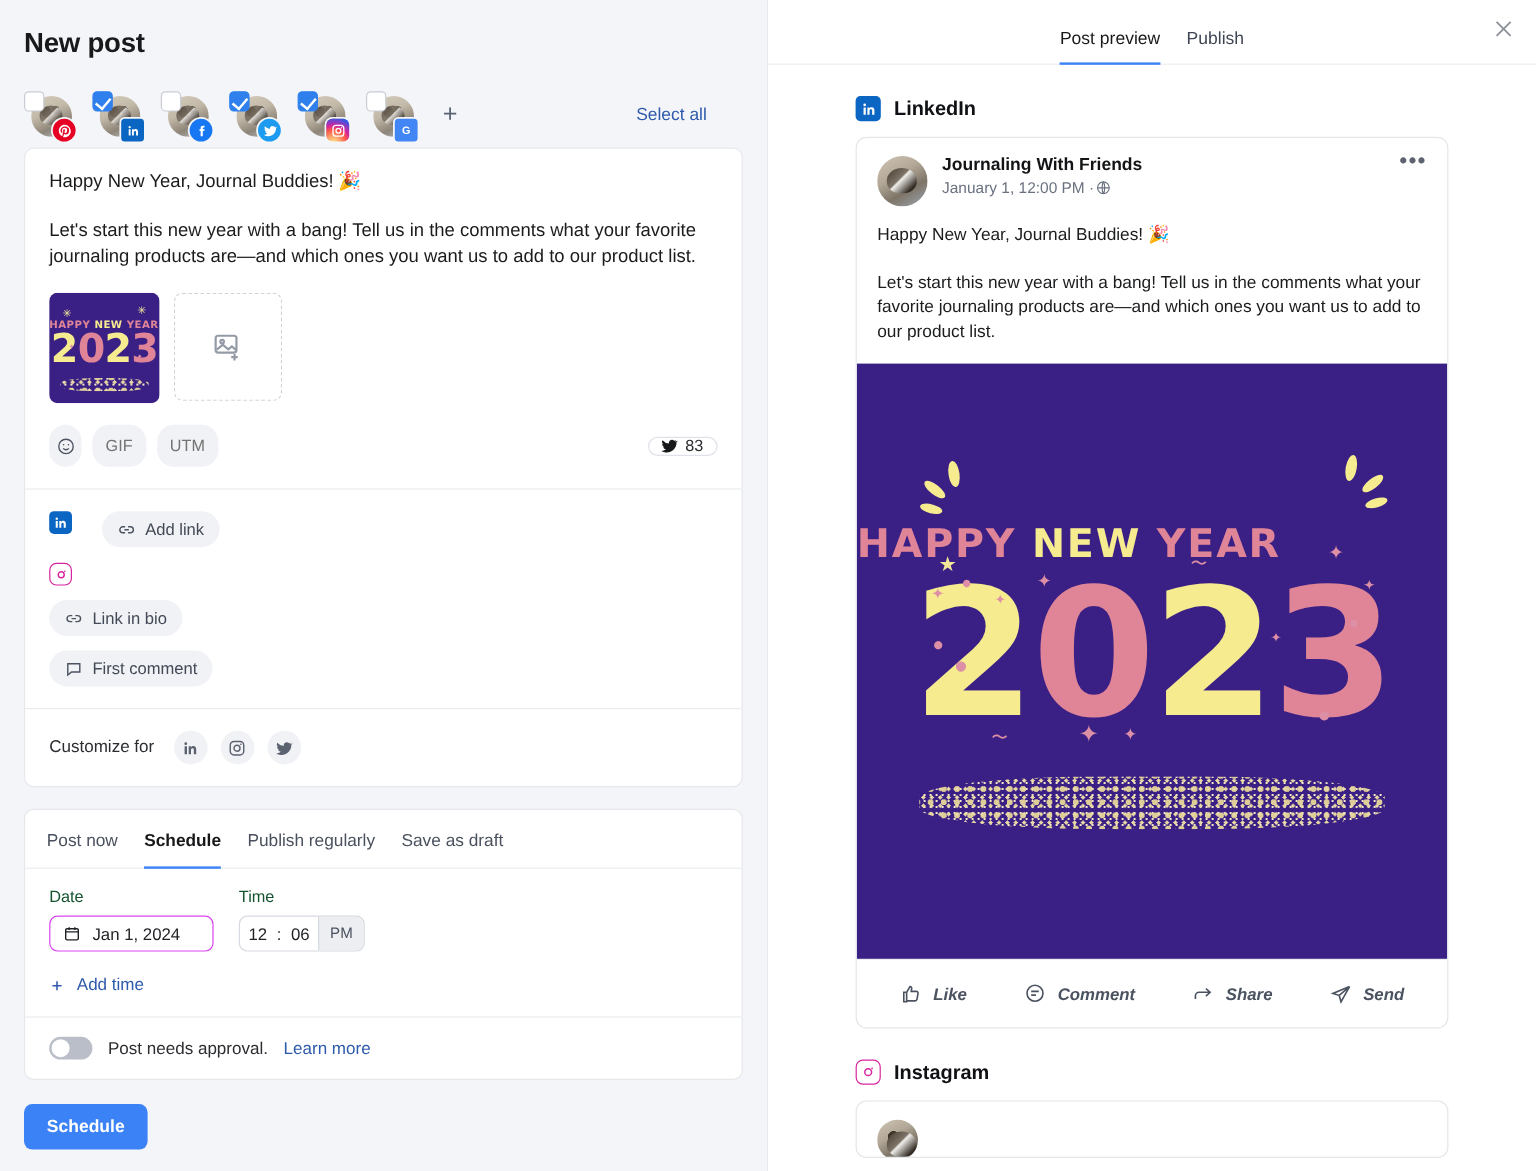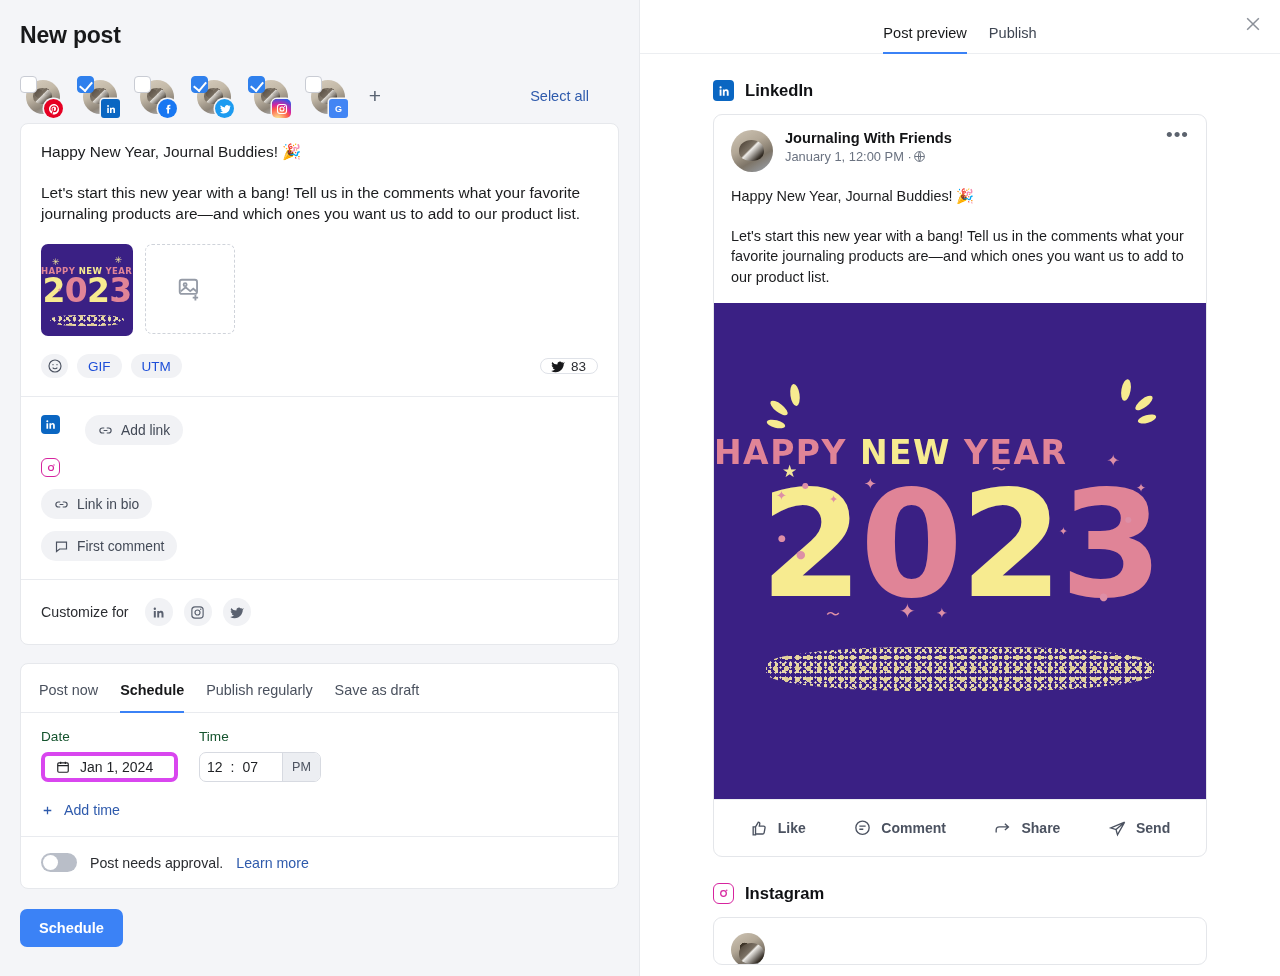--- a/index.html
+++ b/index.html
@@ -138,22 +138,22 @@
     opacity: .95;
   }
   .spark {
     position: absolute; color: #f3e79a; font-family: "DejaVu Sans", sans-serif;
   }
   .spark.p { color: #dd8fa6; }
 
   
   .chips { display: flex; align-items: center; margin-top: 18px; }
   .chip {
-    height: 24px; padding: 0 11px; border-radius: 14px;
-    background: #f1f2f5; color: #1d4ed8; font-size: 13.5px;
+    height: 35px; padding: 0 11px; border-radius: 14px;
+    background: #f1f2f5; color: #737373; font-size: 13.5px;
     display: flex; align-items: center; cursor: pointer;
     margin-right: 9px;
   }
   .chip.round { width: 27px; padding: 0; justify-content: center; }
   .counter {
     margin-left: auto; height: 16px; padding: 0 11px 0 9px;
     border: 1px solid #dfe2e8; border-radius: 14px;
     display: flex; align-items: center; gap: 6px;
     font-size: 13.5px; color: #2b2d31; background: #fff;
   }
@@ -196,38 +196,37 @@
   .tab {
     font-size: 14.4px; color: #4a515e; padding: 18px 0 13px;
     cursor: pointer; border-bottom: 2.5px solid transparent; margin-bottom: -1px;
   }
   .tab.active { color: #17181a; font-weight: bold; border-bottom-color: #3b82f6; }
 
   .fields { padding: 16px 20px 6px; display: flex; gap: 21px; }
   .field-lbl { font-size: 13.6px; color: #14532d; margin-bottom: 8px; }
   .date-input {
     height: 30px; min-width: 137px; padding: 0 11px;
-    border: 4px solid #d946ef; border-radius: 7px; background: #fff;
+    border: 1px solid #d946ef; border-radius: 7px; background: #fff;
     display: flex; align-items: center; gap: 10px;
     font-size: 14px; color: #1f2124; cursor: pointer;
   }
   .time-input {
     height: 30px; border: 1px solid #d7dae1; border-radius: 7px;
     display: flex; align-items: stretch; overflow: hidden; background: #fff;
     cursor: text;
   }
   .time-input .tpart {
     display: flex; align-items: center; justify-content: center;
     font-size: 14px; color: #1f2124; padding: 0 7px;
   }
   .time-input .ampm {
     background: #eceef2; color: #4c5360; font-size: 12.6px;
     display: flex; align-items: center; padding: 0 9px;
     border-left: 1px solid #d7dae1;
-    margin-left: 17px;
   }
   .add-time {
     display: flex; align-items: center; gap: 10px;
     color: #2e5aac; font-size: 14.2px; padding: 14px 20px 18px 20px;
     cursor: pointer;
   }
   .approval {
     display: flex; align-items: center; gap: 13px;
     padding: 16px 20px; font-size: 14.2px; color: #2b2d31;
   }
@@ -318,21 +317,21 @@
   }
   .pv-text p + p { margin-top: 1.35em; }
   .pv-image { width: 100%; height: 496px; position: relative; }
   .pv-actions {
     height: 57px; display: flex; align-items: center;
     justify-content: space-around; padding: 0 12px;
     border-top: 1px solid #eceef1;
   }
   .pv-act {
     display: flex; align-items: center; gap: 9px;
-    font-size: 14px; font-weight: bold; color: #4b5260; cursor: pointer;
+    font-size: 14px; font-weight: bold; color: #4b5260; cursor: pointer; font-style: italic;
   }
   svg { overflow: visible; }
 </style>
 </head>
 <body>
 
 <div class="app">
 
   <div class="composer">
 
@@ -541,21 +540,21 @@
                 <path d="M3 9.5h18M8 3v4M16 3v4"></path>
             </svg>
             <span>Jan 1, 2024</span>
           </div>
         </div>
         <div>
           <div class="field-lbl">Time</div>
           <div class="time-input">
             <div class="tpart">12</div>
             <div class="tpart" style="padding:0 1px">:</div>
-            <div class="tpart">07</div>
+            <div class="tpart">06</div>
             <div class="ampm">PM</div>
           </div>
         </div>
       </div>
 
       <div class="add-time">
         <svg width="13" height="13" viewBox="0 0 24 24" fill="none" stroke="#2e5aac" stroke-width="2.4">
           <path d="M12 5v14M5 12h14"></path>
         </svg>
         <span>Add time</span>

